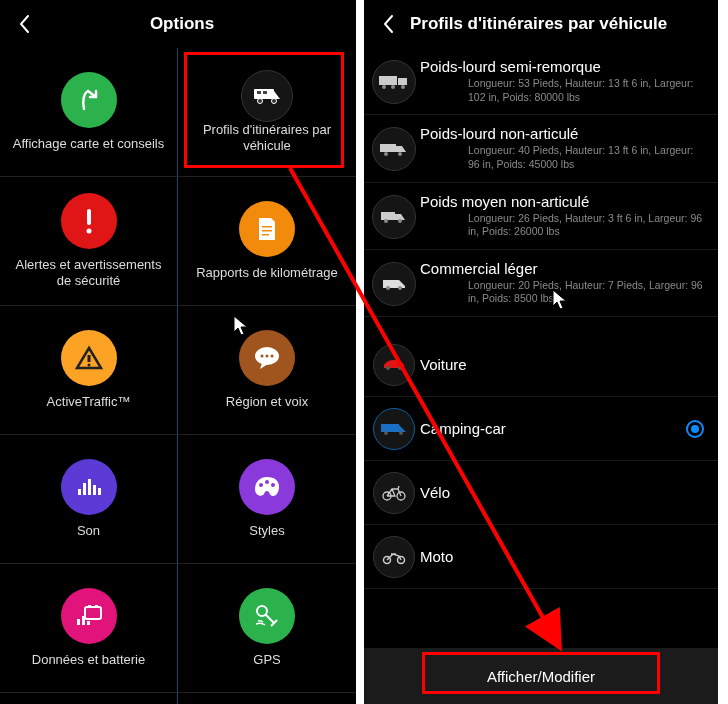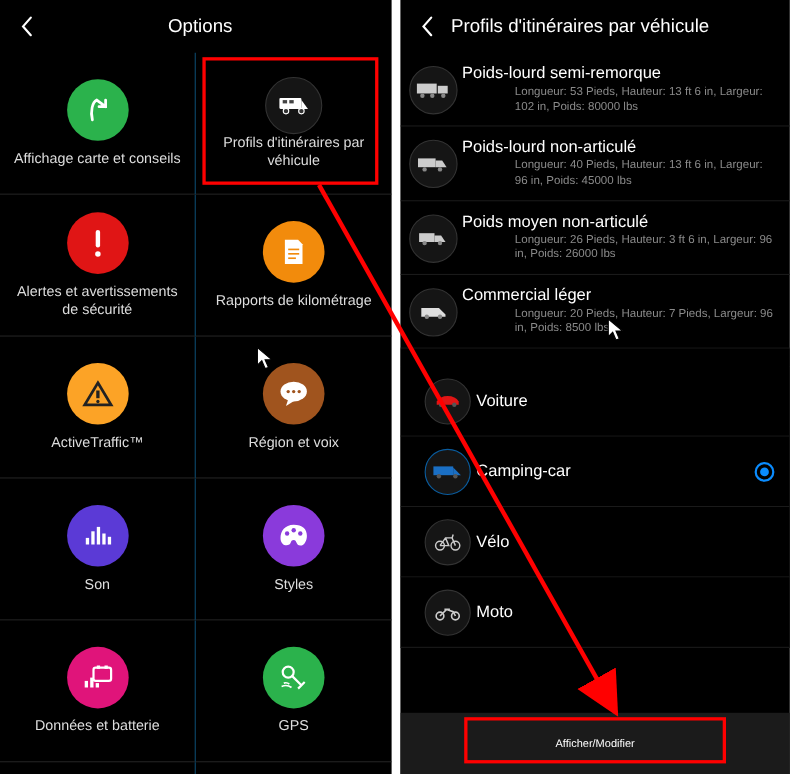--- a/index.html
+++ b/index.html
@@ -21,21 +21,21 @@
   .screen.right { width: 354px; height: 704px; }
 
   
   .hdr {
     height: 48px;
     display: flex;
     align-items: center;
     padding: 0 10px;
     color: #fff;
     font-size: 17px;
-    font-weight: 400;
+    font-weight: 700;
   }
   .back-chev {
     width: 28px; height: 28px;
     display: flex; align-items: center; justify-content: center;
     margin-right: 8px;
   }
   .back-chev svg { width: 12px; height: 20px; }
   .hdr .title { flex: 1; }
   .hdr.left .title { text-align: center; margin-right: 28px; }
 
@@ -89,21 +89,21 @@
   .profile-row .picon .icon-dark { width:44px;height:44px; }
   .profile-row .pinfo { flex:1; }
   .pinfo .pname { font-size: 15px; font-weight: 400; margin-bottom:2px; }
   .pinfo .pdetails { font-size: 10.5px; color: #8a8a8a; line-height:1.3;margin-left:48px; }
 
   .divider-dark { height: 16px; background:#000; }
 
   
   .veh-row {
     display:flex; align-items:center;
-    padding: 0 14px 0 17px;
+    padding: 0 14px 0 4px;
     height: 64px;
     border-bottom: 1px solid #1a1a1a;
     color: #fff;
     font-size: 15px;
     background:#000;
   }
   .veh-row .picon { width:52px; min-width:52px; display:flex; justify-content:center; }
   .veh-row .picon .icon-dark { width:42px;height:42px; }
   .veh-row.selected .icon-dark { border-color:#0a5c9e; }
   .radio {
@@ -111,21 +111,21 @@
     border:2px solid #0a8cff;
     display:flex;align-items:center;justify-content:center;
   }
   .radio .dot { width:8px;height:8px;border-radius:50%;background:#0a8cff; }
 
   
   .bottom-bar {
     position:absolute; bottom:0; left:0; right:0;
     height:56px; background:#1b1b1b;
     display:flex;align-items:center;justify-content:center;
-    color:#fff; font-size:10px;
+    color:#fff; font-size:15px;
   }
 
   
   .annot-box {
     position:absolute;
     border:3px solid #ff0000;
     pointer-events:none;
     z-index:50;
   }
   .arrow-svg { position:absolute; z-index:60; pointer-events:none; }

